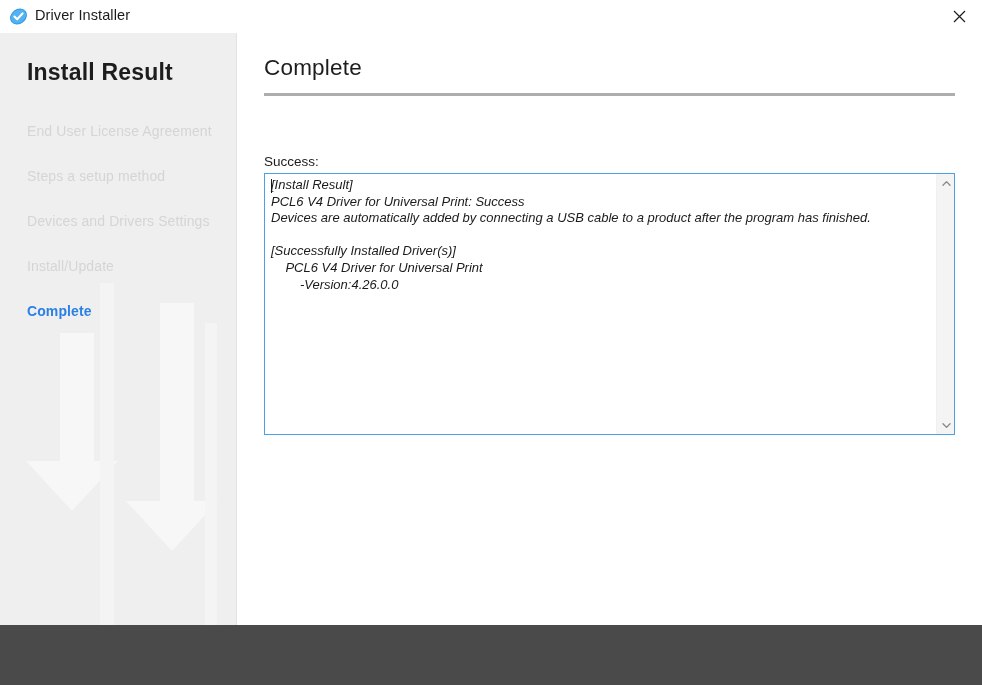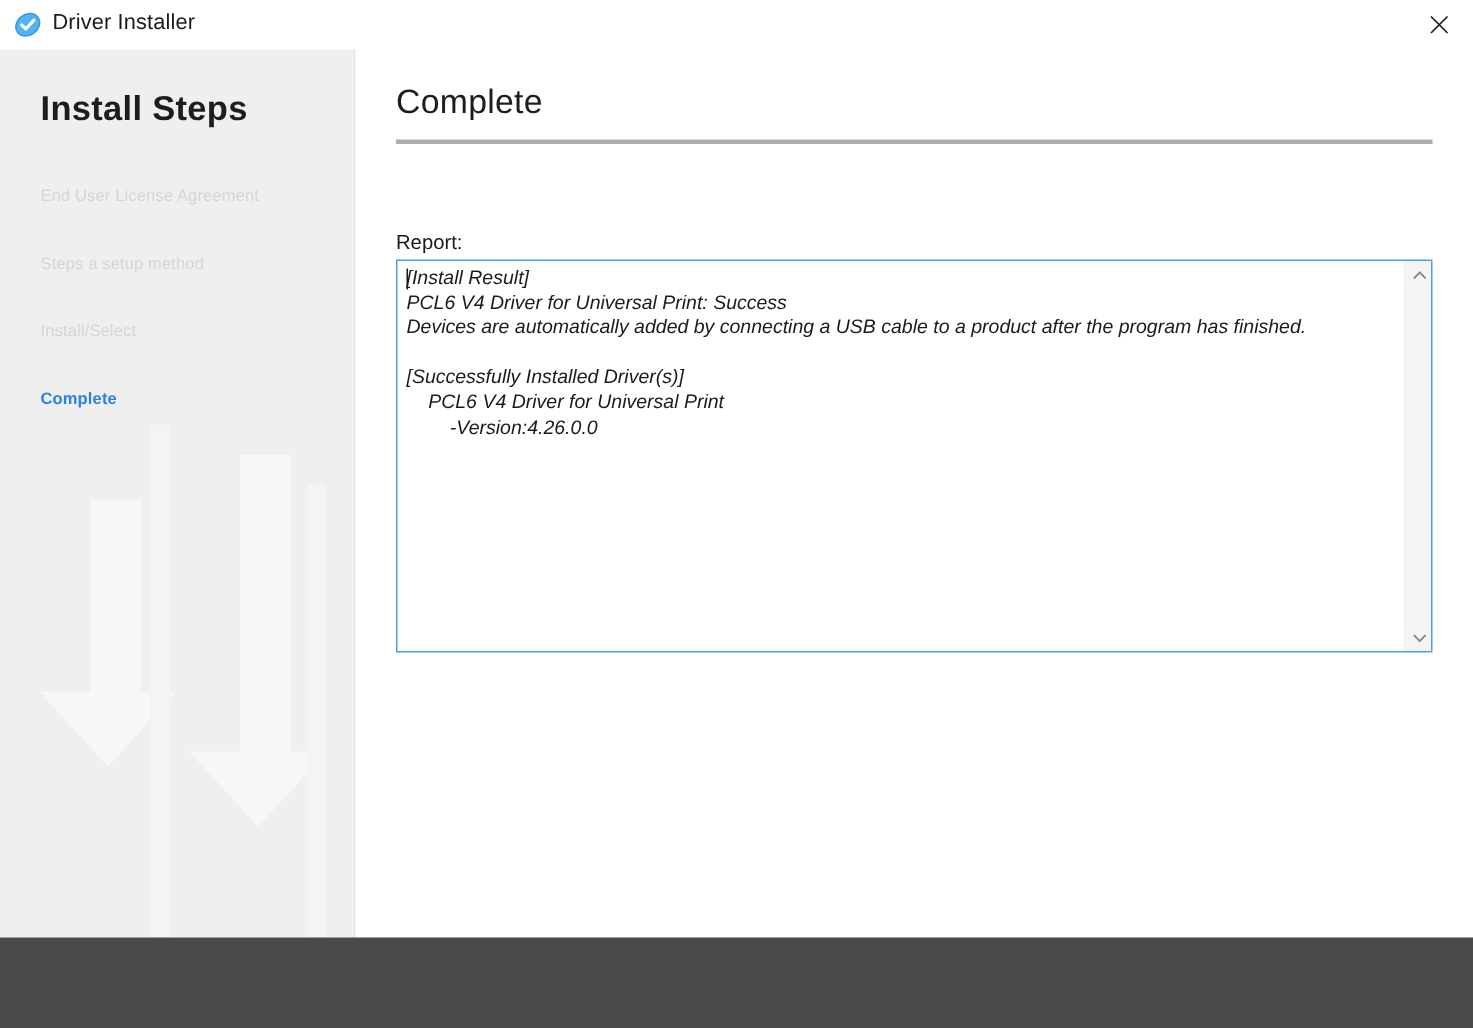--- a/index.html
+++ b/index.html
@@ -96,21 +96,21 @@
     letter-spacing: .2px;
     z-index: 3;
   }
   #steps {
     position: absolute;
     left: 27px; top: 88px;
     width: 205px;
     z-index: 3;
   }
   .step {
-    font-size: 11px;
+    font-size: 14px;
     color: #d5d5d5;
     height: 45px;
     line-height: 20px;
     white-space: nowrap;
     letter-spacing: .1px;
   }
   .step.active {
     color: #2a80e4;
     font-weight: bold;
   }
@@ -232,34 +232,35 @@
 
   <div id="sidebar">
 
     <div class="wm-bar" style="left:60px; top:300px; height:130px;"></div>
     <div class="wm-arrow" style="left:26px; top:428px;"></div>
     <div class="wm-bar" style="left:160px; top:270px; height:200px;"></div>
     <div class="wm-arrow" style="left:126px; top:468px;"></div>
     <div class="wm" style="left:100px; top:250px; width:14px; height:380px; background:#f4f4f4;"></div>
     <div class="wm" style="left:205px; top:290px; width:12px; height:340px; background:#f4f4f4;"></div>
 
-    <div id="sidebar-title">Install Steps</div>
+    <div id="sidebar-title">Install Result</div>
 
     <div id="steps">
       <div class="step">End User License Agreement</div>
       <div class="step">Steps a setup method</div>
-      <div class="step">Install/Select</div>
+      <div class="step">Devices and Drivers Settings</div>
+      <div class="step">Install/Update</div>
       <div class="step active">Complete</div>
     </div>
   </div>
 
   <div id="main">
     <div id="page-title">Complete</div>
     <div id="title-rule"></div>
-    <div id="report-label">Report:</div>
+    <div id="report-label">Success:</div>
 
     <div id="report-box">
       <div id="caret"></div>
       <div id="report-text">[Install Result]
 PCL6 V4 Driver for Universal Print: Success
 Devices are automatically added by connecting a USB cable to a product after the program has finished.
 
 [Successfully Installed Driver(s)]
     PCL6 V4 Driver for Universal Print
         -Version:4.26.0.0</div>

